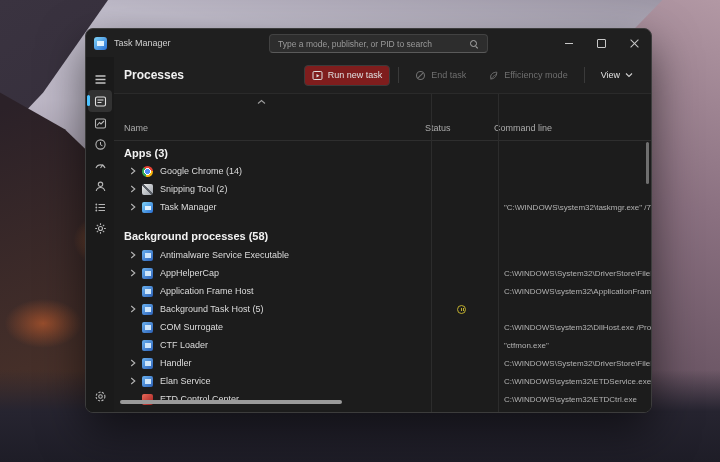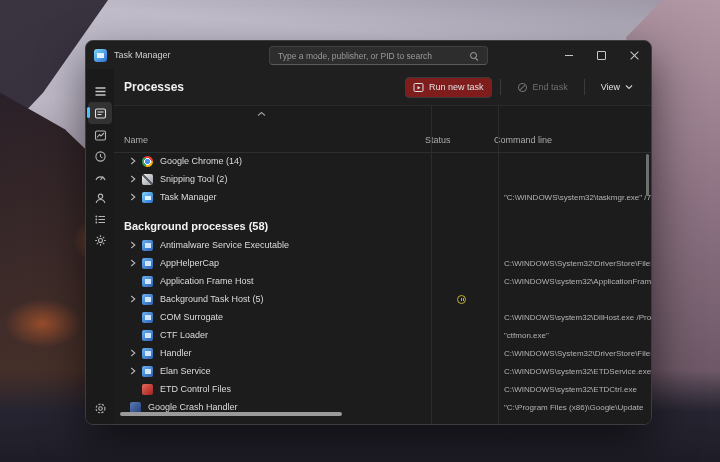--- a/index.html
+++ b/index.html
@@ -15,21 +15,21 @@
     background-image:
       radial-gradient(ellipse 70px 45px at 17% 52%,rgba(226,124,58,.8),transparent 70%),
       radial-gradient(ellipse 55px 35px at 6% 70%,rgba(197,94,46,.65),transparent 70%),
       radial-gradient(ellipse 80px 50px at 27% 84%,rgba(160,74,42,.55),transparent 72%),
       linear-gradient(160deg,#2b2128 15%,#473029 55%,#241d22 100%);
     clip-path:polygon(0 20%,9% 28%,17% 40%,26% 58%,33% 78%,36% 100%,0 100%);}
   .mtn-mid{position:absolute;inset:0;background:linear-gradient(180deg,#3d3038 0%,#2e2833 60%,#262230 100%);clip-path:polygon(18% 100%,30% 64%,41% 78%,52% 90%,58% 100%);}
   .fg{position:absolute;left:0;right:0;bottom:0;height:20%;background:linear-gradient(180deg,rgba(38,36,48,0) 0%,#262430 45%,#1e1d27 100%);}
 
   
-  .win{position:absolute;left:85px;top:40px;width:567px;height:385px;background:#1f1f1f;
+  .win{position:absolute;left:85px;top:28px;width:567px;height:385px;background:#1f1f1f;
     border:1px solid #3c3c3c;border-radius:8px;box-shadow:0 18px 45px rgba(0,0,0,.55);
     overflow:hidden;box-sizing:border-box;color:#e6e6e6;}
 
   
   .titlebar{position:relative;height:28px;display:flex;align-items:center;padding-left:8px;}
   .appicon{width:13px;height:13px;border-radius:3px;background:linear-gradient(135deg,#7fd4f7,#2a6fd4);
     background-image:linear-gradient(#dff1fd,#dff1fd),linear-gradient(135deg,#7fd4f7,#2a6fd4);
     background-size:7px 5px,100% 100%;background-position:center 55%,0 0;background-repeat:no-repeat;}
   .wtitle{margin-left:7px;font-size:9px;color:#cfcfcf;}
   .searchbox{position:absolute;left:183px;top:5px;width:219px;height:19px;background:#2d2d2d;
@@ -234,20 +234,27 @@
               <span>Run new task</span>
             </div>
             <div class="tb-sep"></div>
             <div class="tbtn flat disabled">
               <svg width="11" height="11" viewBox="0 0 11 11">
                   <circle cx="5.5" cy="5.5" r="4" fill="none" stroke="#6f6f6f" stroke-width="1.1"></circle>
                   <line x1="2.8" y1="8.2" x2="8.2" y2="2.8" stroke="#6f6f6f" stroke-width="1.1"></line>
                 </svg>
               <span>End task</span>
             </div>
+            <div class="tbtn flat disabled">
+              <svg width="11" height="11" viewBox="0 0 11 11">
+                  <path d="M8.8 2.2 C5 2.2 2.6 4.2 2.6 7.2 C2.6 7.9 2.8 8.6 3.1 9 C5 8.8 8.8 7.5 8.8 2.2 Z" fill="none" stroke="#6f6f6f" stroke-width="1"></path>
+                  <path d="M2.6 9.4 C4 7.2 6 5.6 8 4.6" fill="none" stroke="#6f6f6f" stroke-width="0.8"></path>
+                </svg>
+              <span>Efficiency mode</span>
+            </div>
             <div class="tb-sep"></div>
             <div class="tbtn flat">
               <span>View</span>
               <svg width="8" height="6" viewBox="0 0 8 6">
                   <polyline points="1,1.5 4,4.5 7,1.5" fill="none" stroke="#cfcfcf" stroke-width="1.1"></polyline>
                 </svg>
             </div>
           </div>
         </div>
 
@@ -263,20 +270,21 @@
               </svg>
           </div>
 
           <div class="hdr">
             <div class="h-name">Name</div>
             <div class="h-status">Status</div>
             <div class="h-cmd">Command line</div>
           </div>
 
           <div class="rows">
+              <div class="group-header">Apps (3)</div>
               <div class="prow">
     <div class="cell-name">
       <span class="chev" style="visibility: visible;">
         <svg width="6" height="8" viewBox="0 0 6 8">
                       <polyline points="1.2,1 4.8,4 1.2,7" fill="none" stroke="#b5b5b5" stroke-width="1.1"></polyline>
                     </svg>
       </span>
       <span class="pic ic-chrome"></span>
       <span class="pname">Google Chrome (14)</span>
     </div>
@@ -437,21 +445,21 @@
     <div class="cell-cmd">C:\WINDOWS\system32\ETDService.exe</div>
   </div>
               <div class="prow">
     <div class="cell-name">
       <span class="chev" style="visibility: hidden;">
         <svg width="6" height="8" viewBox="0 0 6 8">
                       <polyline points="1.2,1 4.8,4 1.2,7" fill="none" stroke="#b5b5b5" stroke-width="1.1"></polyline>
                     </svg>
       </span>
       <span class="pic ic-etd"></span>
-      <span class="pname">ETD Control Files</span>
+      <span class="pname">ETD Control Center</span>
     </div>
     <div class="cell-status">
       
     </div>
     <div class="cell-cmd">C:\WINDOWS\system32\ETDCtrl.exe</div>
   </div>
               <div class="prow">
     <div class="cell-name">
 
       <span class="pic ic-crash"></span>

